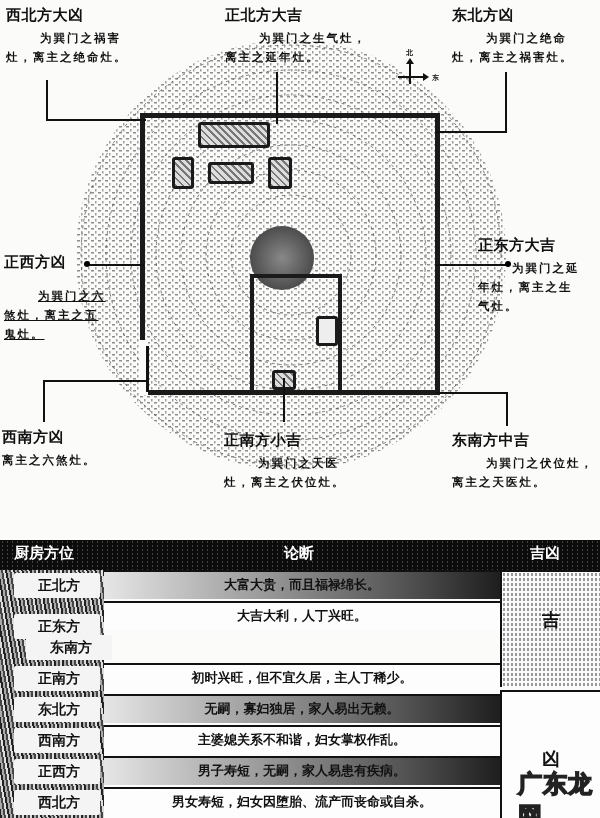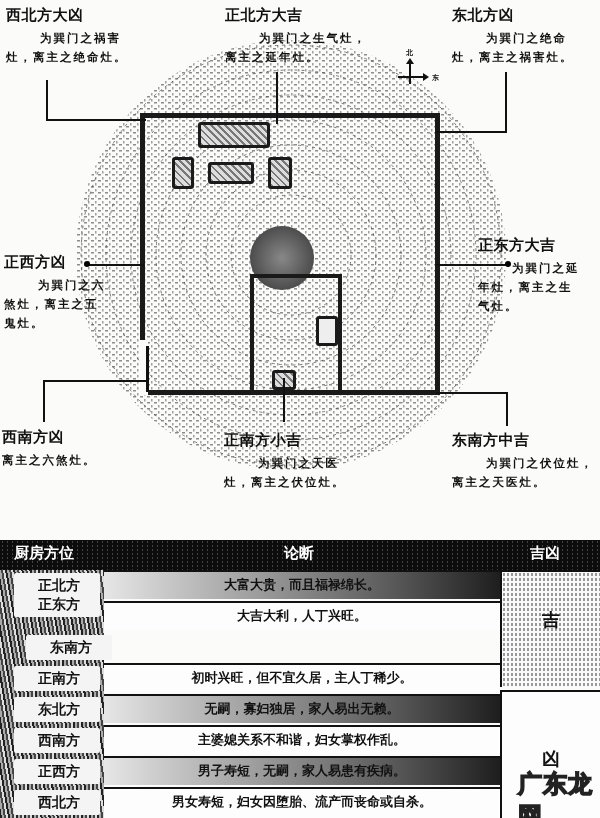--- a/index.html
+++ b/index.html
@@ -125,21 +125,21 @@
   <div class="abs" style="left:452px;top:6px;">
     <div class="dir-title">东北方凶</div>
     <div class="desc" style="margin-top:4px;font-family:Liberation Mono, monospace;">
       <div class="indent">为巽门之绝命</div>
       <div>灶，离主之祸害灶。</div>
     </div>
   </div>
 
   <div class="abs" style="left:4px;top:253px;">
     <div class="dir-title">正西方凶</div>
-    <div class="desc" style="margin-top:4px;">
+    <div class="desc" style="margin-top:15px;text-decoration:underline;">
       <div class="indent">为巽门之六</div>
       <div>煞灶，离主之五</div>
       <div>鬼灶。</div>
     </div>
   </div>
 
   <div class="abs" style="left:478px;top:236px;">
     <div class="dir-title">正东方大吉</div>
     <div class="desc" style="margin-top:4px;">
       <div class="indent">为巽门之延</div>
@@ -174,21 +174,21 @@
 
 <div id="table">
   <div id="thead">
     <span class="th" style="left:14px;">厨房方位</span>
     <span class="th" style="left:284px;">论断</span>
     <span class="th" style="left:530px;">吉凶</span>
   </div>
 
   <div id="leftcol">
     <div class="dir-cell" style="top:3px;">正北方</div>
-    <div class="dir-cell" style="top:22px;">正东方</div>
+    <div class="dir-cell" style="top:44px;">正东方</div>
     <div class="dir-cell" style="top:65px;margin-left:12px;">东南方</div>
     <div class="dir-cell" style="top:96px;">正南方</div>
     <div class="dir-cell" style="top:127px;">东北方</div>
     <div class="dir-cell" style="top:158px;">西南方</div>
     <div class="dir-cell" style="top:189px;">正西方</div>
     <div class="dir-cell" style="top:220px;">西北方</div>
   </div>
 
   <div class="row dark" style="top:30px;">大富大贵，而且福禄绵长。</div>
   <div class="row light" style="top:61px;">大吉大利，人丁兴旺。</div>

